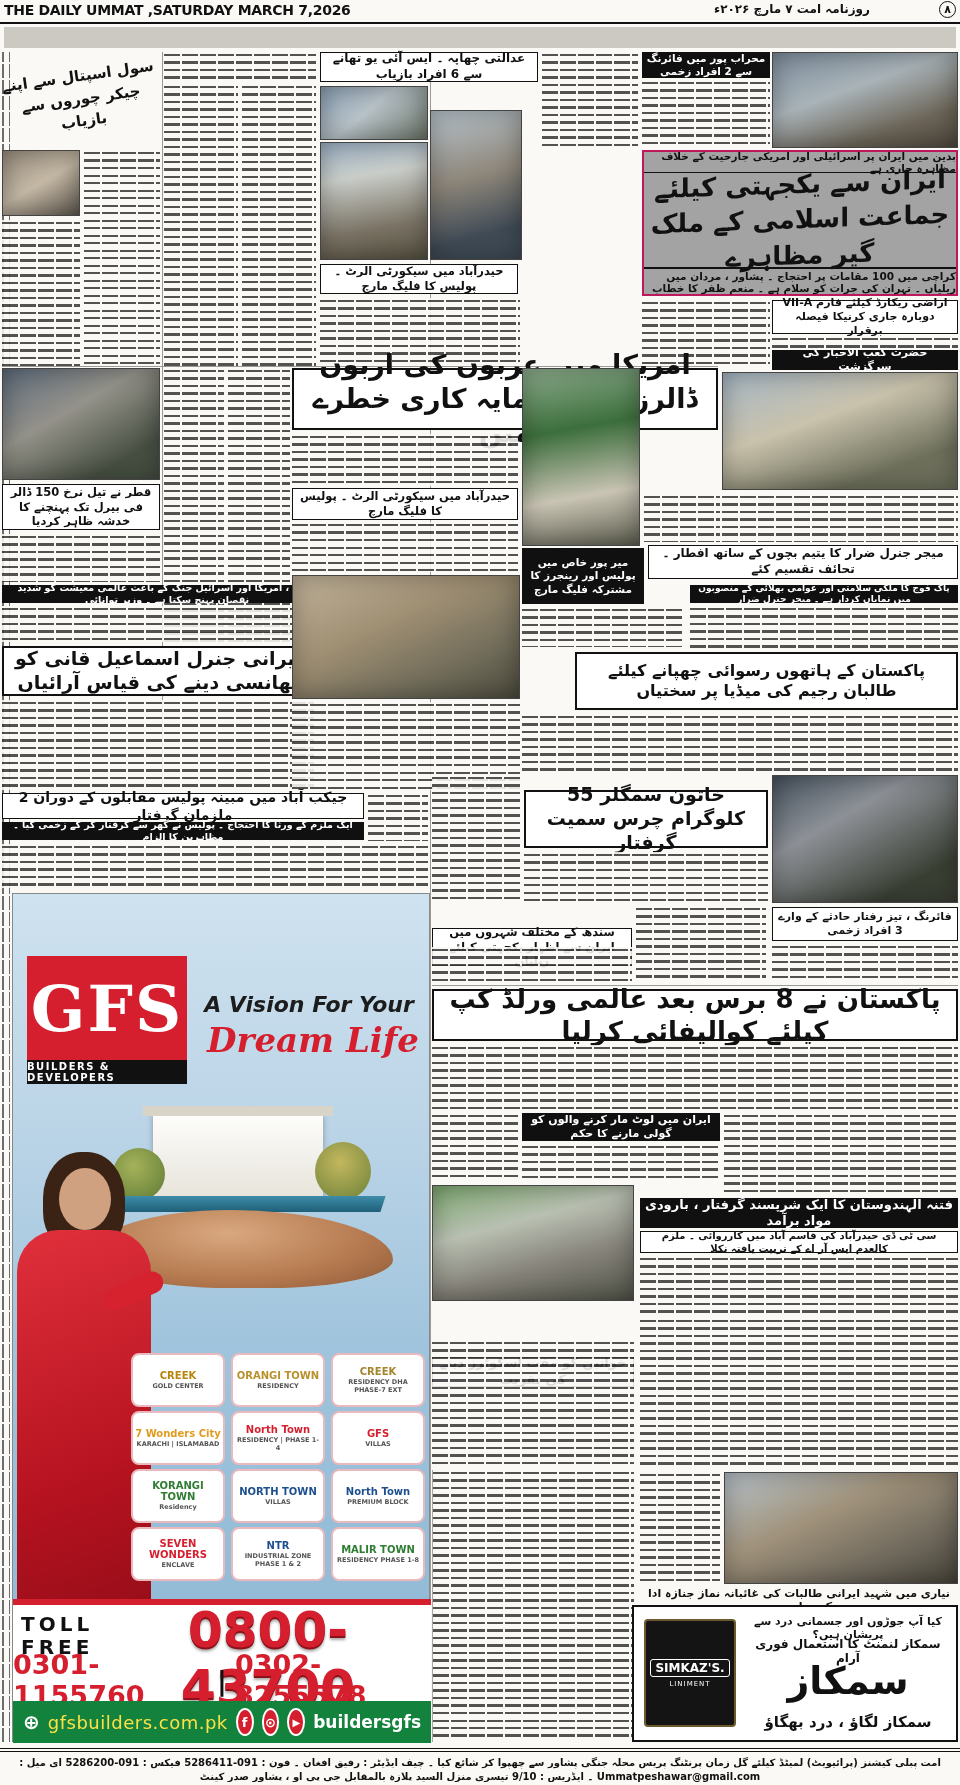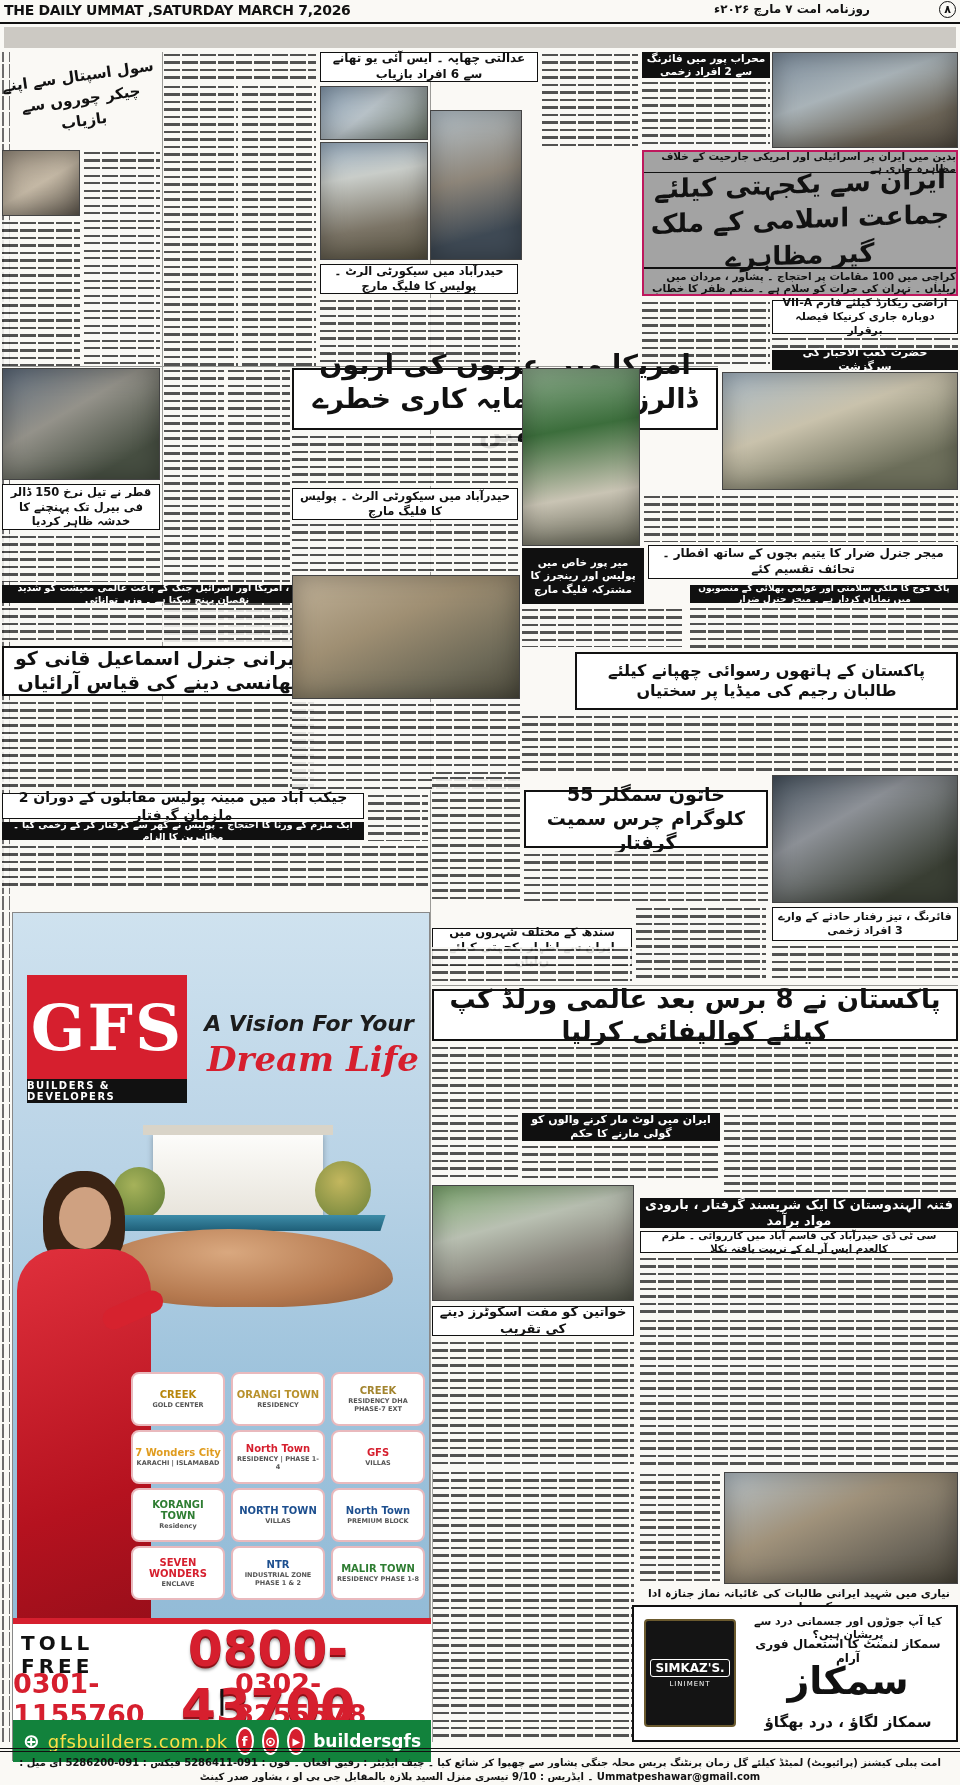--- a/index.html
+++ b/index.html
@@ -202,21 +202,21 @@
 
   <div class="abs ph" style="left:432px;top:1185px;width:202px;height:116px;background:linear-gradient(165deg,#7da86f,#b9c0b2 35%,#86837a 65%,#4f5246);"></div>
   <div class="abs kbox" style="left:640px;top:1198px;width:318px;height:30px;font-size:13px;">
       <span>فتنہ الہندوستان کا ایک شرپسند گرفتار ، بارودی مواد برآمد</span>
     </div>
   <div class="abs hbox thin" style="left:640px;top:1231px;width:318px;height:22px;font-size:10px;">
       <span>سی ٹی ڈی حیدرآباد کی قاسم آباد میں کارروائی ۔ ملزم کالعدم ایس آر اے کے تربیت یافتہ نکلا</span>
     </div>
   <div class="abs tx" style="left:640px;top:1256px;width:318px;height:58px;"></div>
 
-  <div class="abs hbox thin" style="left:432px;top:1306px;width:202px;height:30px;font-size:13px;">
+  <div class="abs hbox thin" style="left:432px;top:1357px;width:202px;height:30px;font-size:13px;">
       <span>خواتین کو مفت اسکوٹرز دینے کی تقریب</span>
     </div>
   <div class="abs tx" style="left:432px;top:1340px;width:202px;height:128px;"></div>
   <div class="abs tx" style="left:640px;top:1318px;width:318px;height:150px;"></div>
 
   <div class="abs ph" style="left:724px;top:1472px;width:234px;height:112px;background:linear-gradient(155deg,#b8c4cc,#a0927b 40%,#6c665a 75%,#474337);"></div>
   <div class="abs tx" style="left:640px;top:1472px;width:80px;height:112px;"></div>
   <div class="abs cap" style="left:640px;top:1587px;width:318px;height:16px;"><span>نیاری میں شہید ایرانی طالبات کی غائبانہ نماز جنازہ ادا کی جاری ہے</span></div>
 
   <div class="abs tx" style="left:432px;top:1470px;width:202px;height:272px;border-left:1px solid #9a9a96;"></div>
@@ -226,21 +226,21 @@
          display:flex;flex-direction:column;align-items:center;justify-content:center;color:#fff;text-align:left;">
       <div style="font-size:12px;font-weight:700;border:1px solid #fff;padding:1px 4px;border-radius:3px;">SIMKAZ'S.</div>
       <div style="font-size:7px;margin-top:3px;letter-spacing:1px;">LINIMENT</div>
     </div>
     <div class="abs urdu" style="left:110px;top:8px;width:208px;height:20px;font-size:11px;font-weight:700;text-align:center;">کیا آپ جوڑوں اور جسمانی درد سے پریشان ہیں؟</div>
     <div class="abs urdu" style="left:110px;top:30px;width:208px;height:20px;font-size:12px;font-weight:700;text-align:center;">سمکاز لنمنٹ کا استعمال فوری آرام</div>
     <div class="abs urdu" style="left:110px;top:52px;width:208px;height:50px;font-size:38px;font-weight:700;text-align:center;">سمکاز</div>
     <div class="abs urdu" style="left:110px;top:106px;width:208px;height:22px;font-size:15px;font-weight:700;text-align:center;">سمکاز لگاؤ ، درد بھگاؤ</div>
   </div>
 
-  <div id="gfs-ad" class="abs" style="left:12px;top:893px;width:418px;height:849px;margin-top:19px;">
+  <div id="gfs-ad" class="abs" style="left:12px;top:893px;width:418px;height:849px;">
 
     <div class="abs" style="left:14px;top:62px;width:160px;height:104px;background:#d61f2e;display:flex;align-items:center;justify-content:center;">
       <span style="color:#fff;font-family:'DejaVu Serif',serif;font-size:64px;font-weight:700;letter-spacing:2px;">GFS</span>
     </div>
     <div class="abs" style="left:14px;top:166px;width:160px;height:24px;background:#111;color:#fff;display:flex;align-items:center;justify-content:center;
          font-size:10px;font-weight:700;letter-spacing:1.5px;">BUILDERS &amp; DEVELOPERS</div>
 
     <div class="abs" style="left:178px;top:98px;width:236px;height:28px;font-size:22px;font-weight:700;font-style:italic;color:#1c1c1c;text-align:center;">A Vision For Your</div>
     <div class="abs" style="left:190px;top:126px;width:220px;height:44px;font-family:'DejaVu Serif',serif;font-style:italic;font-weight:700;
          font-size:34px;color:#d61f2e;text-align:center;">Dream Life</div>

